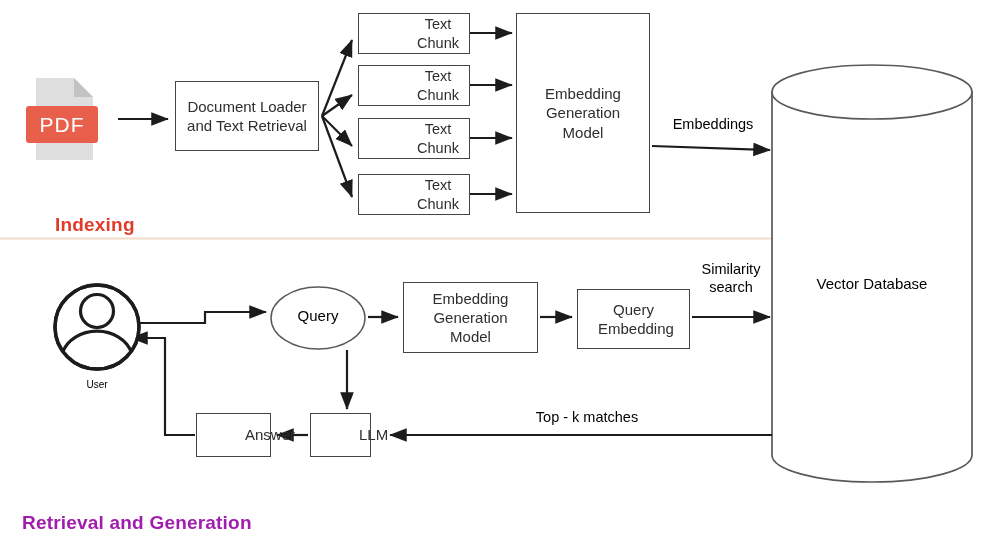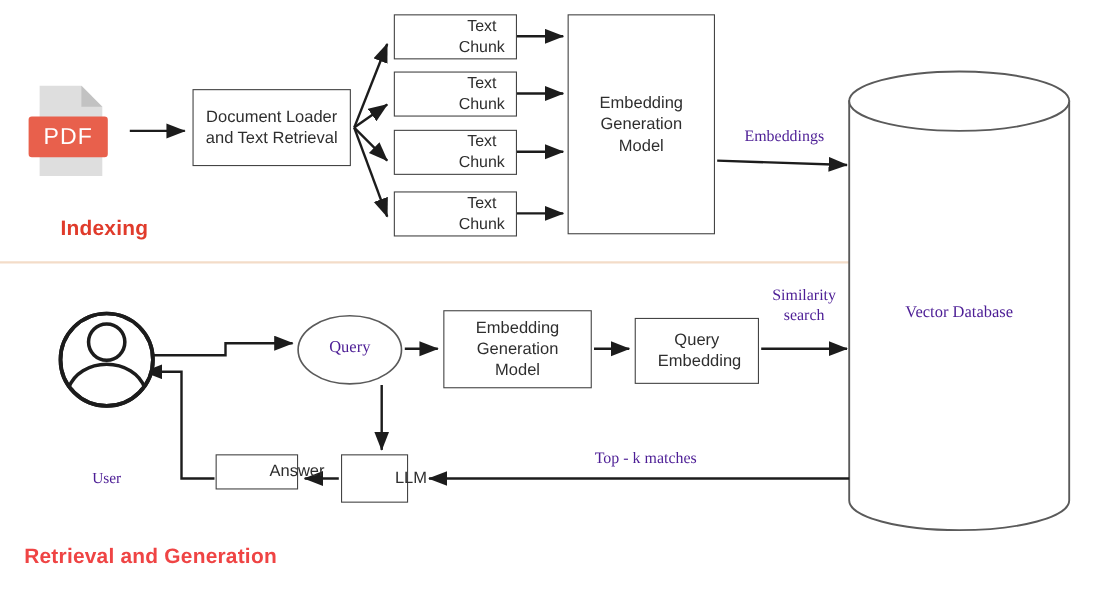--- a/index.html
+++ b/index.html
@@ -35,31 +35,32 @@
     justify-content: center;
     text-align: center;
     color: #2e2e2e;
     font-family: "Liberation Sans", sans-serif;
     line-height: 1.28;
     padding-left: 48px;
   }
   .node-box span { display: block; width: 100%; }
   .free-label {
     position: absolute;
-    color: #4c1d95;
-    font-family: Liberation Serif, serif;
+    color: #000000;
+    font-family: Liberation Sans, sans-serif;
     text-align: center;
     line-height: 1.22;
     white-space: pre-line;
   }
   .section-title {
     position: absolute;
     font-weight: bold;
     font-family: "Liberation Sans", sans-serif;
     letter-spacing: 0.2px;
+    margin-top: 16px;
   }
   .pdf-badge {
     position: absolute;
     display: flex;
     align-items: center;
     justify-content: center;
     color: #ffffff;
     font-weight: normal;
     font-family: "Liberation Sans", sans-serif;
     border-radius: 3px;
@@ -155,39 +156,39 @@
   <div class="node-box" style="left:516px; top:13px; width:134px; height:200px; font-size:15px; padding:0 10px;">
     <span>Embedding Generation Model</span>
   </div>
 
   <div class="free-label" style="left:658px; top:116px; width:110px; font-size:14.5px;">Embeddings</div>
 
   <div class="section-title" style="left:55px; top:198px; font-size:19px; color:#E03B2B;">Indexing</div>
 
   <div class="free-label" style="left:792px; top:275px; width:160px; font-size:15px;">Vector Database</div>
 
-  <div class="free-label" style="left:57px; top:379px; width:80px; font-size:14px;margin-top:48px;">User</div>
+  <div class="free-label" style="left:57px; top:379px; width:80px; font-size:10px;">User</div>
 
   <div class="free-label" style="left:278px; top:307px; width:80px; font-size:15px;">Query</div>
 
   <div class="node-box" style="left:403px; top:282px; width:135px; height:71px; font-size:15px; padding:0 8px;">
     <span>Embedding Generation Model</span>
   </div>
 
   <div class="node-box" style="left:577px; top:289px; width:113px; height:60px; font-size:15px; padding:0 20px;">
     <span>Query Embedding</span>
   </div>
 
   <div class="free-label" style="left:512px; top:409px; width:150px; font-size:14.5px;">Top - k matches</div>
 
   <div class="free-label" style="left:688px; top:261px; width:86px; font-size:14.5px;">Similarity search</div>
 
   <div class="node-box" style="left:310px; top:413px; width:61px; height:44px; font-size:15px;">
     <span>LLM</span>
   </div>
 
-  <div class="node-box" style="left:196px; top:413px; width:75px; height:32px; font-size:15px;">
+  <div class="node-box" style="left:196px; top:413px; width:75px; height:44px; font-size:15px;">
     <span>Answer</span>
   </div>
 
-  <div class="section-title" style="left:22px; top:496px; font-size:19px; color:#ef4444;">Retrieval and Generation</div>
+  <div class="section-title" style="left:22px; top:496px; font-size:19px; color:#a21caf;">Retrieval and Generation</div>
 
 </div>
 
 </body></html>

